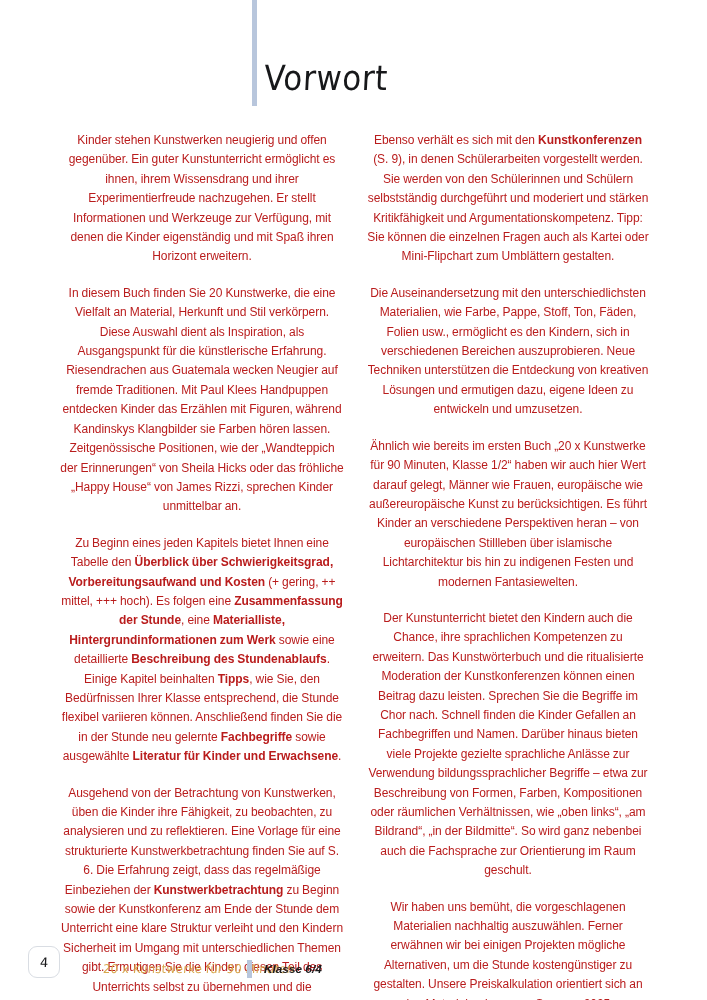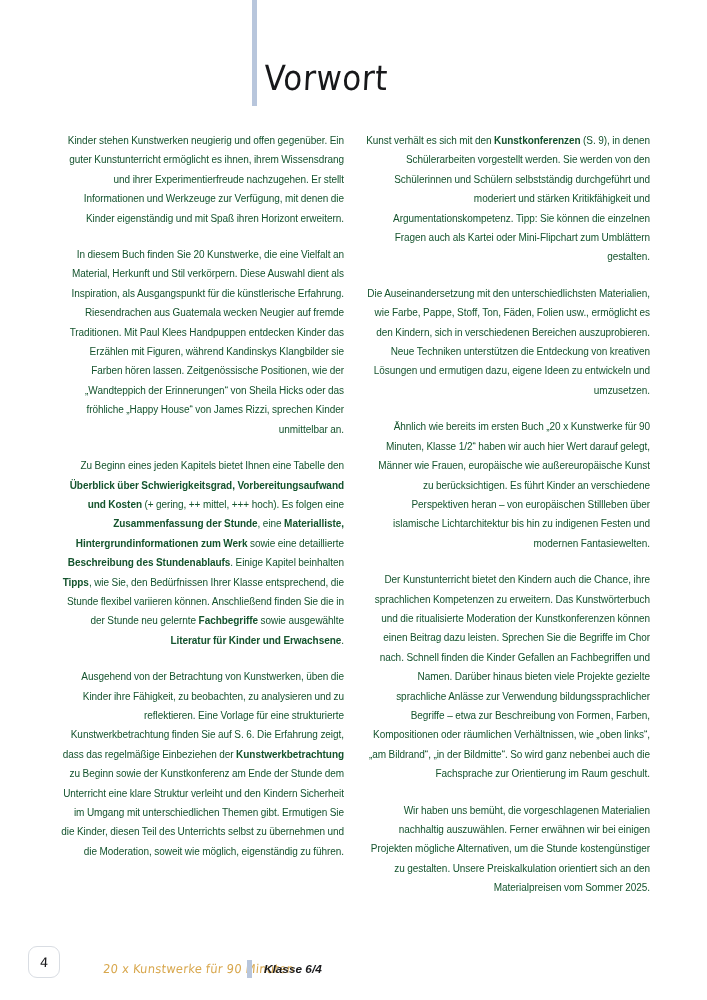--- a/index.html
+++ b/index.html
@@ -47,24 +47,24 @@
     top: 131px;
     width: 590px;
     display: flex;
     gap: 22px;
   }
   .col {
     width: 284px;
   }
   .col p {
     margin: 0 0 17px 0;
-    font-size: 10px;
+    font-size: 12px;
     line-height: 19.4px;
-    color: #14532d;
-    text-align: right;
+    color: #b91c1c;
+    text-align: center;
     font-family: "Liberation Sans", sans-serif;
     letter-spacing: -0.05px;
     word-spacing: -0.2px;
   }
   .col p:last-child { margin-bottom: 0; }
   .col b { font-weight: 700; }
 
   
   .footer {
     position: absolute;
@@ -132,21 +132,21 @@
   <div class="page-title">Vorwort</div>
 
   <div class="columns">
     <div class="col">
         <p><span>Kinder stehen Kunstwerken neugierig und offen gegenüber. Ein guter Kunstunterricht ermöglicht es ihnen, ihrem Wissensdrang und ihrer Experimentierfreude nachzugehen. Er stellt Informationen und Werkzeuge zur Verfügung, mit denen die Kinder eigenständig und mit Spaß ihren Horizont erweitern.</span></p>
         <p><span>In diesem Buch finden Sie 20 Kunstwerke, die eine Vielfalt an Material, Herkunft und Stil verkörpern. Diese Auswahl dient als Inspiration, als Ausgangspunkt für die künstlerische Erfahrung. Riesendrachen aus Guatemala wecken Neugier auf fremde Traditionen. Mit Paul Klees Handpuppen entdecken Kinder das Erzählen mit Figuren, während Kandinskys Klangbilder sie Farben hören lassen. Zeitgenössische Positionen, wie der „Wandteppich der Erinnerungen“ von Sheila Hicks oder das fröhliche „Happy House“ von James Rizzi, sprechen Kinder unmittelbar an.</span></p>
         <p><span>Zu Beginn eines jeden Kapitels bietet Ihnen eine Tabelle den </span><b>Überblick über Schwierigkeitsgrad, Vorbereitungsaufwand und Kosten</b><span> (+ gering, ++ mittel, +++ hoch). Es folgen eine </span><b>Zusammenfassung der Stunde</b><span>, eine </span><b>Materialliste, Hintergrundinformationen zum Werk</b><span> sowie eine detaillierte </span><b>Beschreibung des Stundenablaufs</b><span>. Einige Kapitel beinhalten </span><b>Tipps</b><span>, wie Sie, den Bedürfnissen Ihrer Klasse entsprechend, die Stunde flexibel variieren können. Anschließend finden Sie die in der Stunde neu gelernte </span><b>Fachbegriffe</b><span> sowie ausgewählte </span><b>Literatur für Kinder und Erwachsene</b><span>.</span></p>
         <p><span>Ausgehend von der Betrachtung von Kunstwerken, üben die Kinder ihre Fähigkeit, zu beobachten, zu analysieren und zu reflektieren. Eine Vorlage für eine strukturierte Kunstwerkbetrachtung finden Sie auf S. 6. Die Erfahrung zeigt, dass das regelmäßige Einbeziehen der </span><b>Kunstwerkbetrachtung</b><span> zu Beginn sowie der Kunstkonferenz am Ende der Stunde dem Unterricht eine klare Struktur verleiht und den Kindern Sicherheit im Umgang mit unterschiedlichen Themen gibt. Ermutigen Sie die Kinder, diesen Teil des Unterrichts selbst zu übernehmen und die Moderation, soweit wie möglich, eigenständig zu führen.</span></p>
       </div>
     <div class="col">
-        <p><span>Kunst verhält es sich mit den </span><b>Kunstkonferenzen</b><span> (S. 9), in denen Schülerarbeiten vorgestellt werden. Sie werden von den Schülerinnen und Schülern selbstständig durchgeführt und moderiert und stärken Kritikfähigkeit und Argumentationskompetenz. Tipp: Sie können die einzelnen Fragen auch als Kartei oder Mini-Flipchart zum Umblättern gestalten.</span></p>
+        <p><span>Ebenso verhält es sich mit den </span><b>Kunstkonferenzen</b><span> (S. 9), in denen Schülerarbeiten vorgestellt werden. Sie werden von den Schülerinnen und Schülern selbstständig durchgeführt und moderiert und stärken Kritikfähigkeit und Argumentationskompetenz. Tipp: Sie können die einzelnen Fragen auch als Kartei oder Mini-Flipchart zum Umblättern gestalten.</span></p>
         <p><span>Die Auseinandersetzung mit den unterschiedlichsten Materialien, wie Farbe, Pappe, Stoff, Ton, Fäden, Folien usw., ermöglicht es den Kindern, sich in verschiedenen Bereichen auszuprobieren. Neue Techniken unterstützen die Entdeckung von kreativen Lösungen und ermutigen dazu, eigene Ideen zu entwickeln und umzusetzen.</span></p>
         <p><span>Ähnlich wie bereits im ersten Buch „20 x Kunstwerke für 90 Minuten, Klasse 1/2“ haben wir auch hier Wert darauf gelegt, Männer wie Frauen, europäische wie außereuropäische Kunst zu berücksichtigen. Es führt Kinder an verschiedene Perspektiven heran – von europäischen Stillleben über islamische Lichtarchitektur bis hin zu indigenen Festen und modernen Fantasiewelten.</span></p>
         <p><span>Der Kunstunterricht bietet den Kindern auch die Chance, ihre sprachlichen Kompetenzen zu erweitern. Das Kunstwörterbuch und die ritualisierte Moderation der Kunstkonferenzen können einen Beitrag dazu leisten. Sprechen Sie die Begriffe im Chor nach. Schnell finden die Kinder Gefallen an Fachbegriffen und Namen. Darüber hinaus bieten viele Projekte gezielte sprachliche Anlässe zur Verwendung bildungssprachlicher Begriffe – etwa zur Beschreibung von Formen, Farben, Kompositionen oder räumlichen Verhältnissen, wie „oben links“, „am Bildrand“, „in der Bildmitte“. So wird ganz nebenbei auch die Fachsprache zur Orientierung im Raum geschult.</span></p>
         <p><span>Wir haben uns bemüht, die vorgeschlagenen Materialien nachhaltig auszuwählen. Ferner erwähnen wir bei einigen Projekten mögliche Alternativen, um die Stunde kostengünstiger zu gestalten. Unsere Preiskalkulation orientiert sich an den Materialpreisen vom Sommer 2025.</span></p>
       </div>
   </div>
 
   <div class="footer">
     <div class="page-number-box">
       <span>4</span>

